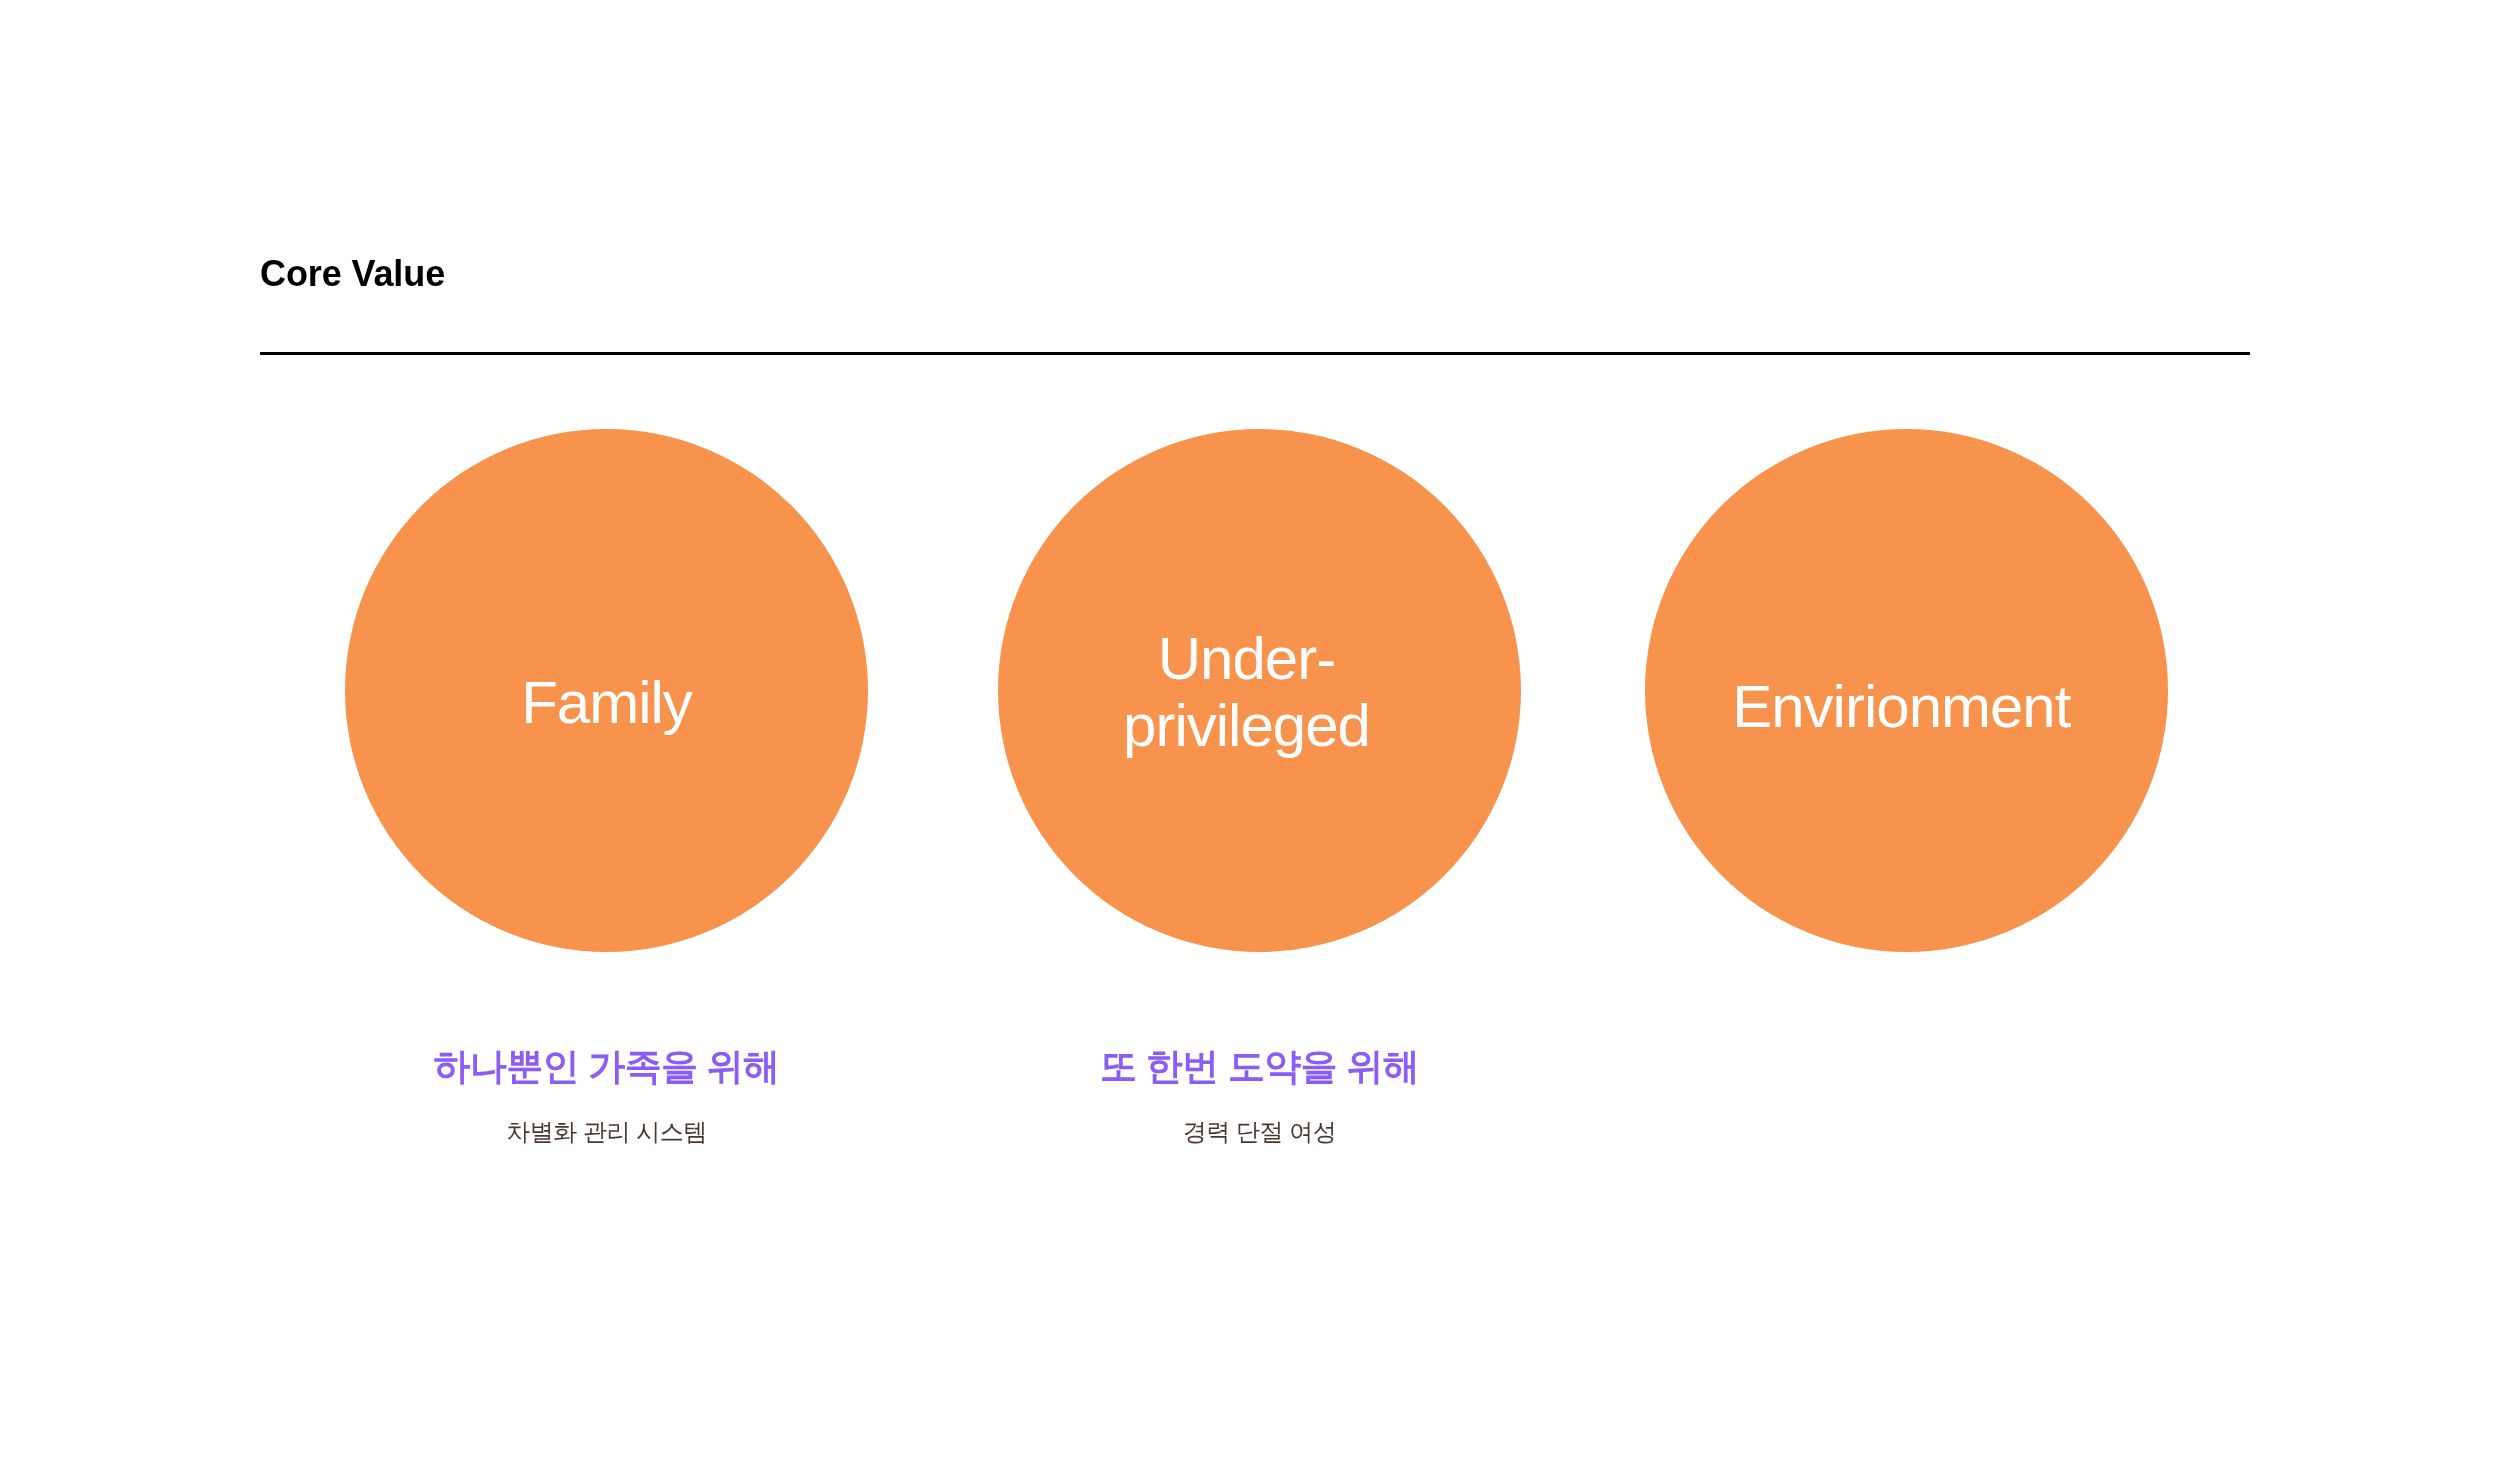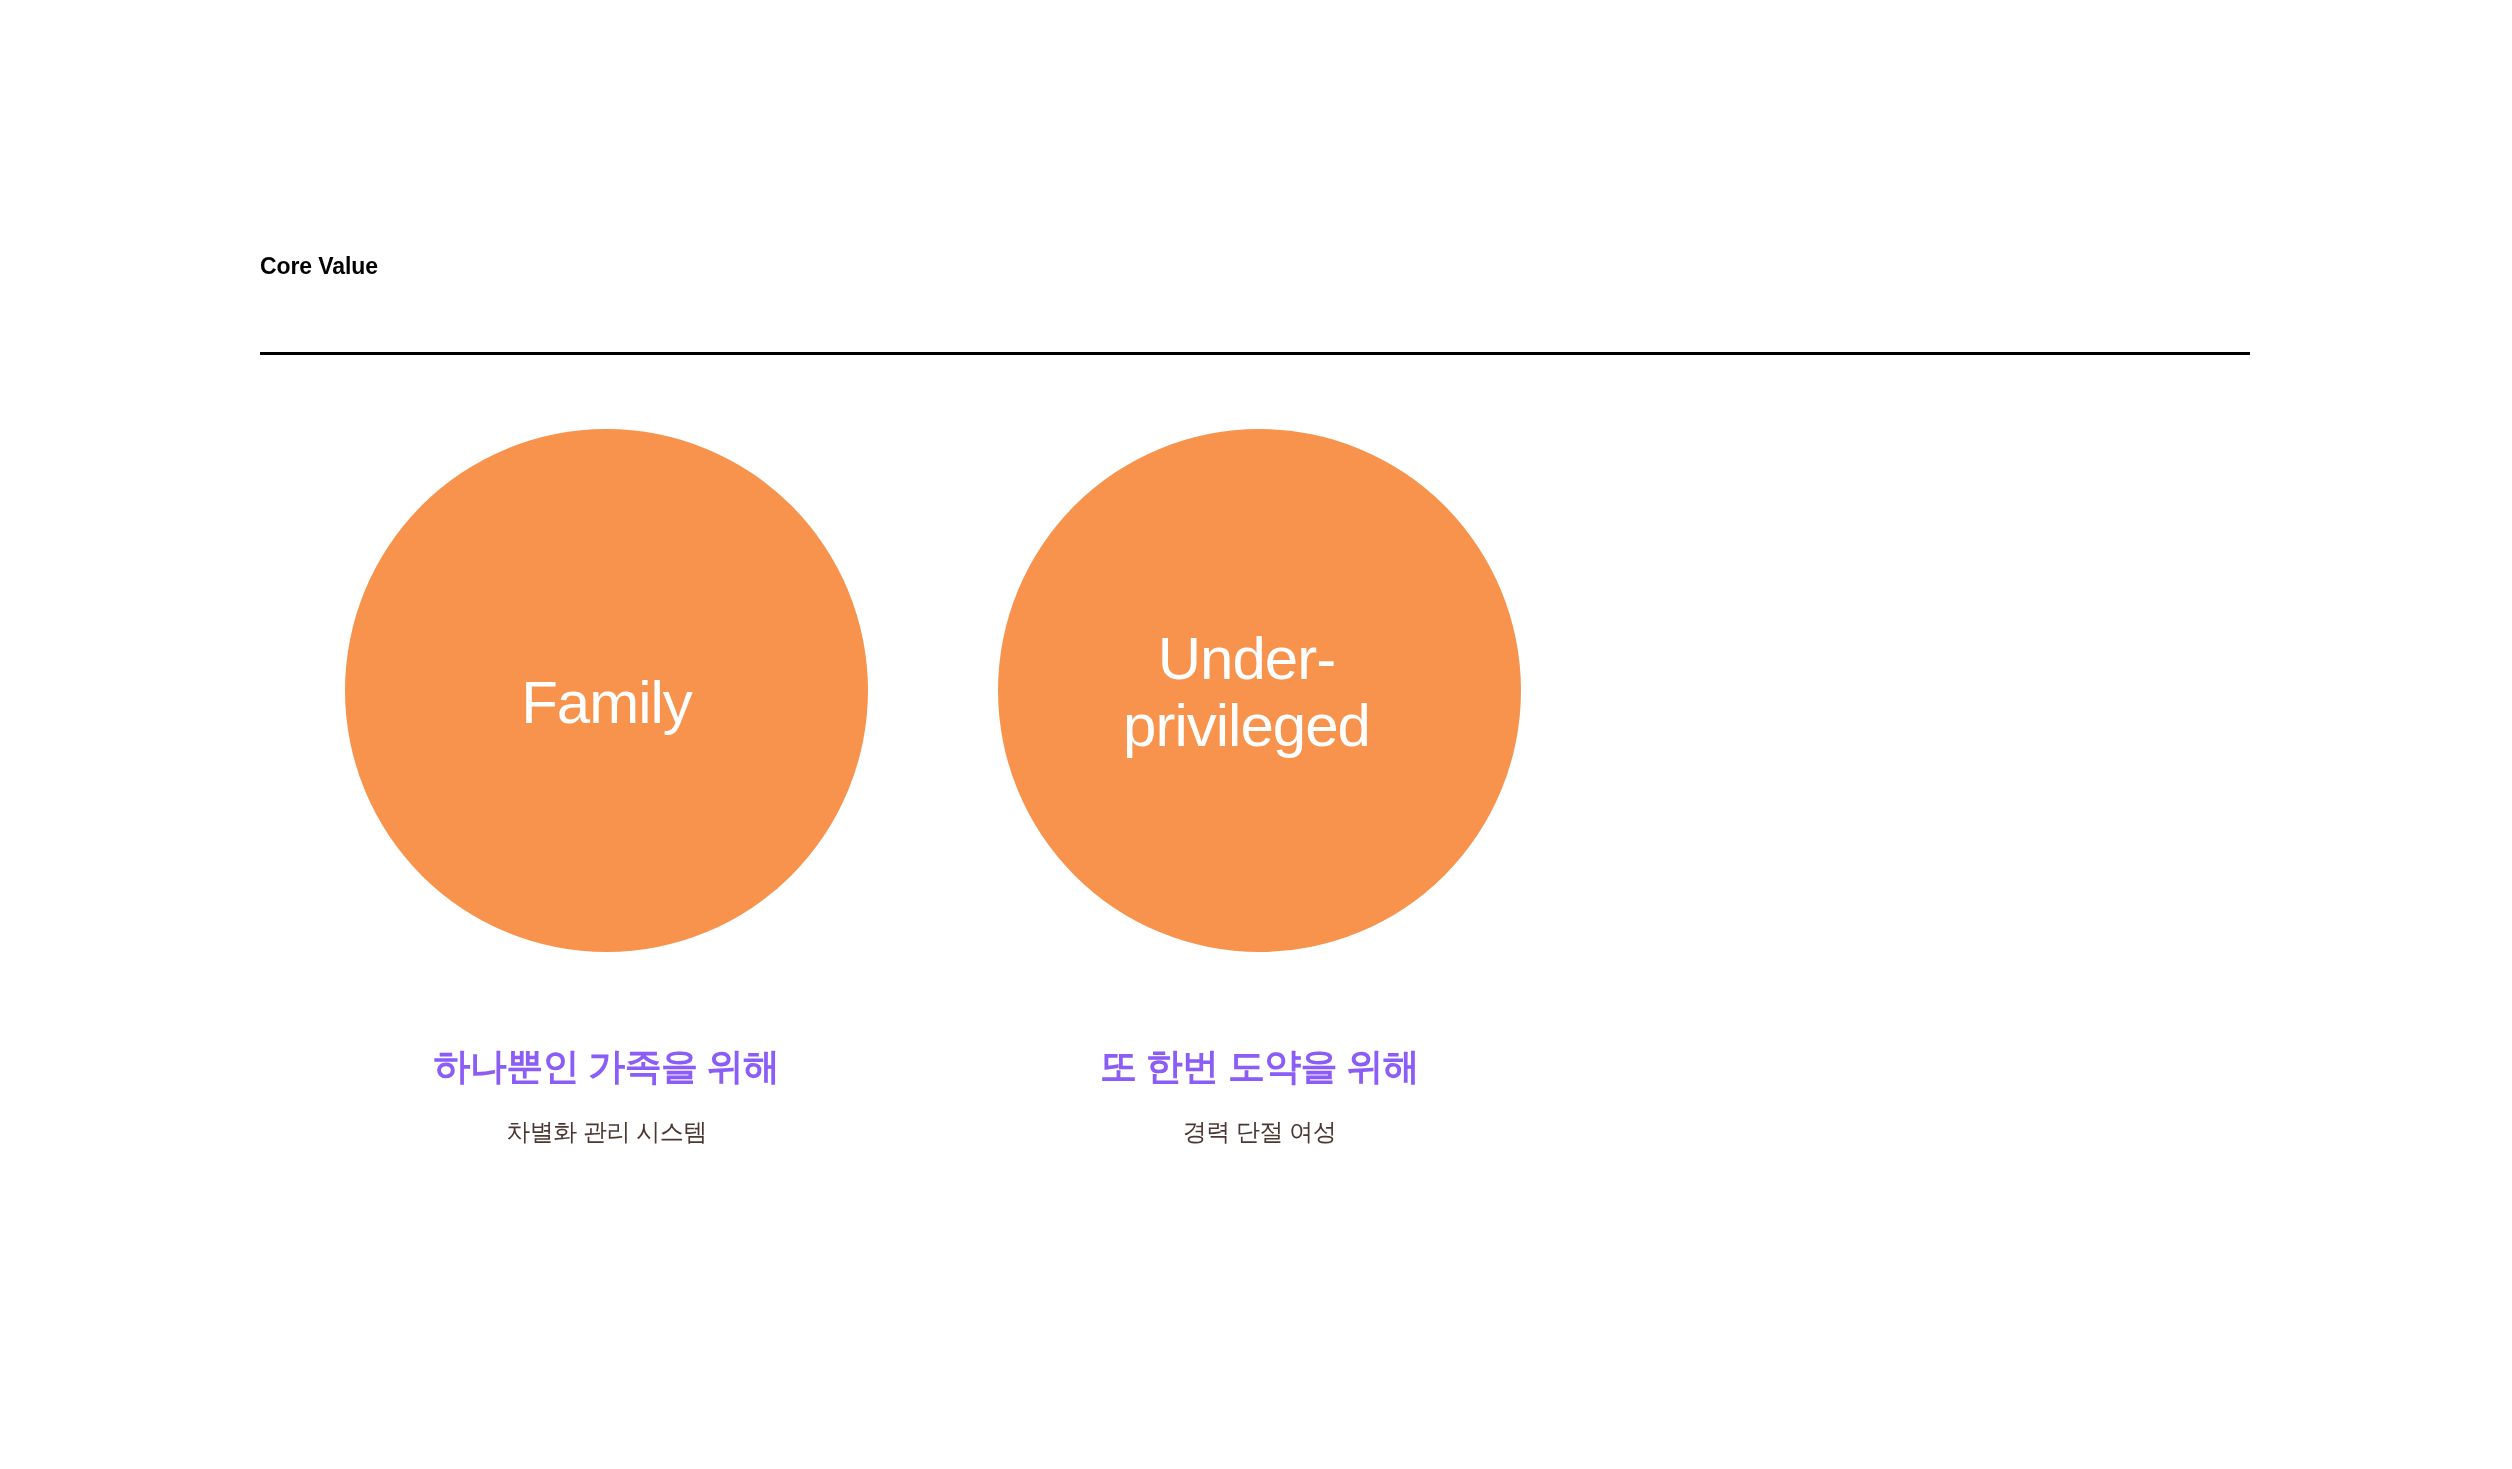--- a/index.html
+++ b/index.html
@@ -16,21 +16,21 @@
   }
 
   
   #slide-header {
     position: absolute;
     left: 260px;
     top: 254px;
     width: 1990px;
   }
   #page-title {
-    font-size: 23px;
+    font-size: 36px;
     font-weight: bold;
     color: #000000;
     letter-spacing: -0.1px;
     line-height: 1.1;
     white-space: nowrap;
   }
   #header-rule {
     position: absolute;
     left: 260px;
     top: 352px;
@@ -147,16 +147,19 @@
     </div>
     <div class="value-caption">
       <div class="caption-heading">또 한번 도약을 위해</div>
       <div class="caption-lines">
         <div class="caption-line">경력 단절 여성</div>
       </div>
     </div>
   </div>
 
   <div class="value-column col-2">
+    <div class="value-circle">
+      <span class="circle-label">Envirionment</span>
+    </div>
   </div>
 
 </div>
 
 
 </body></html>

